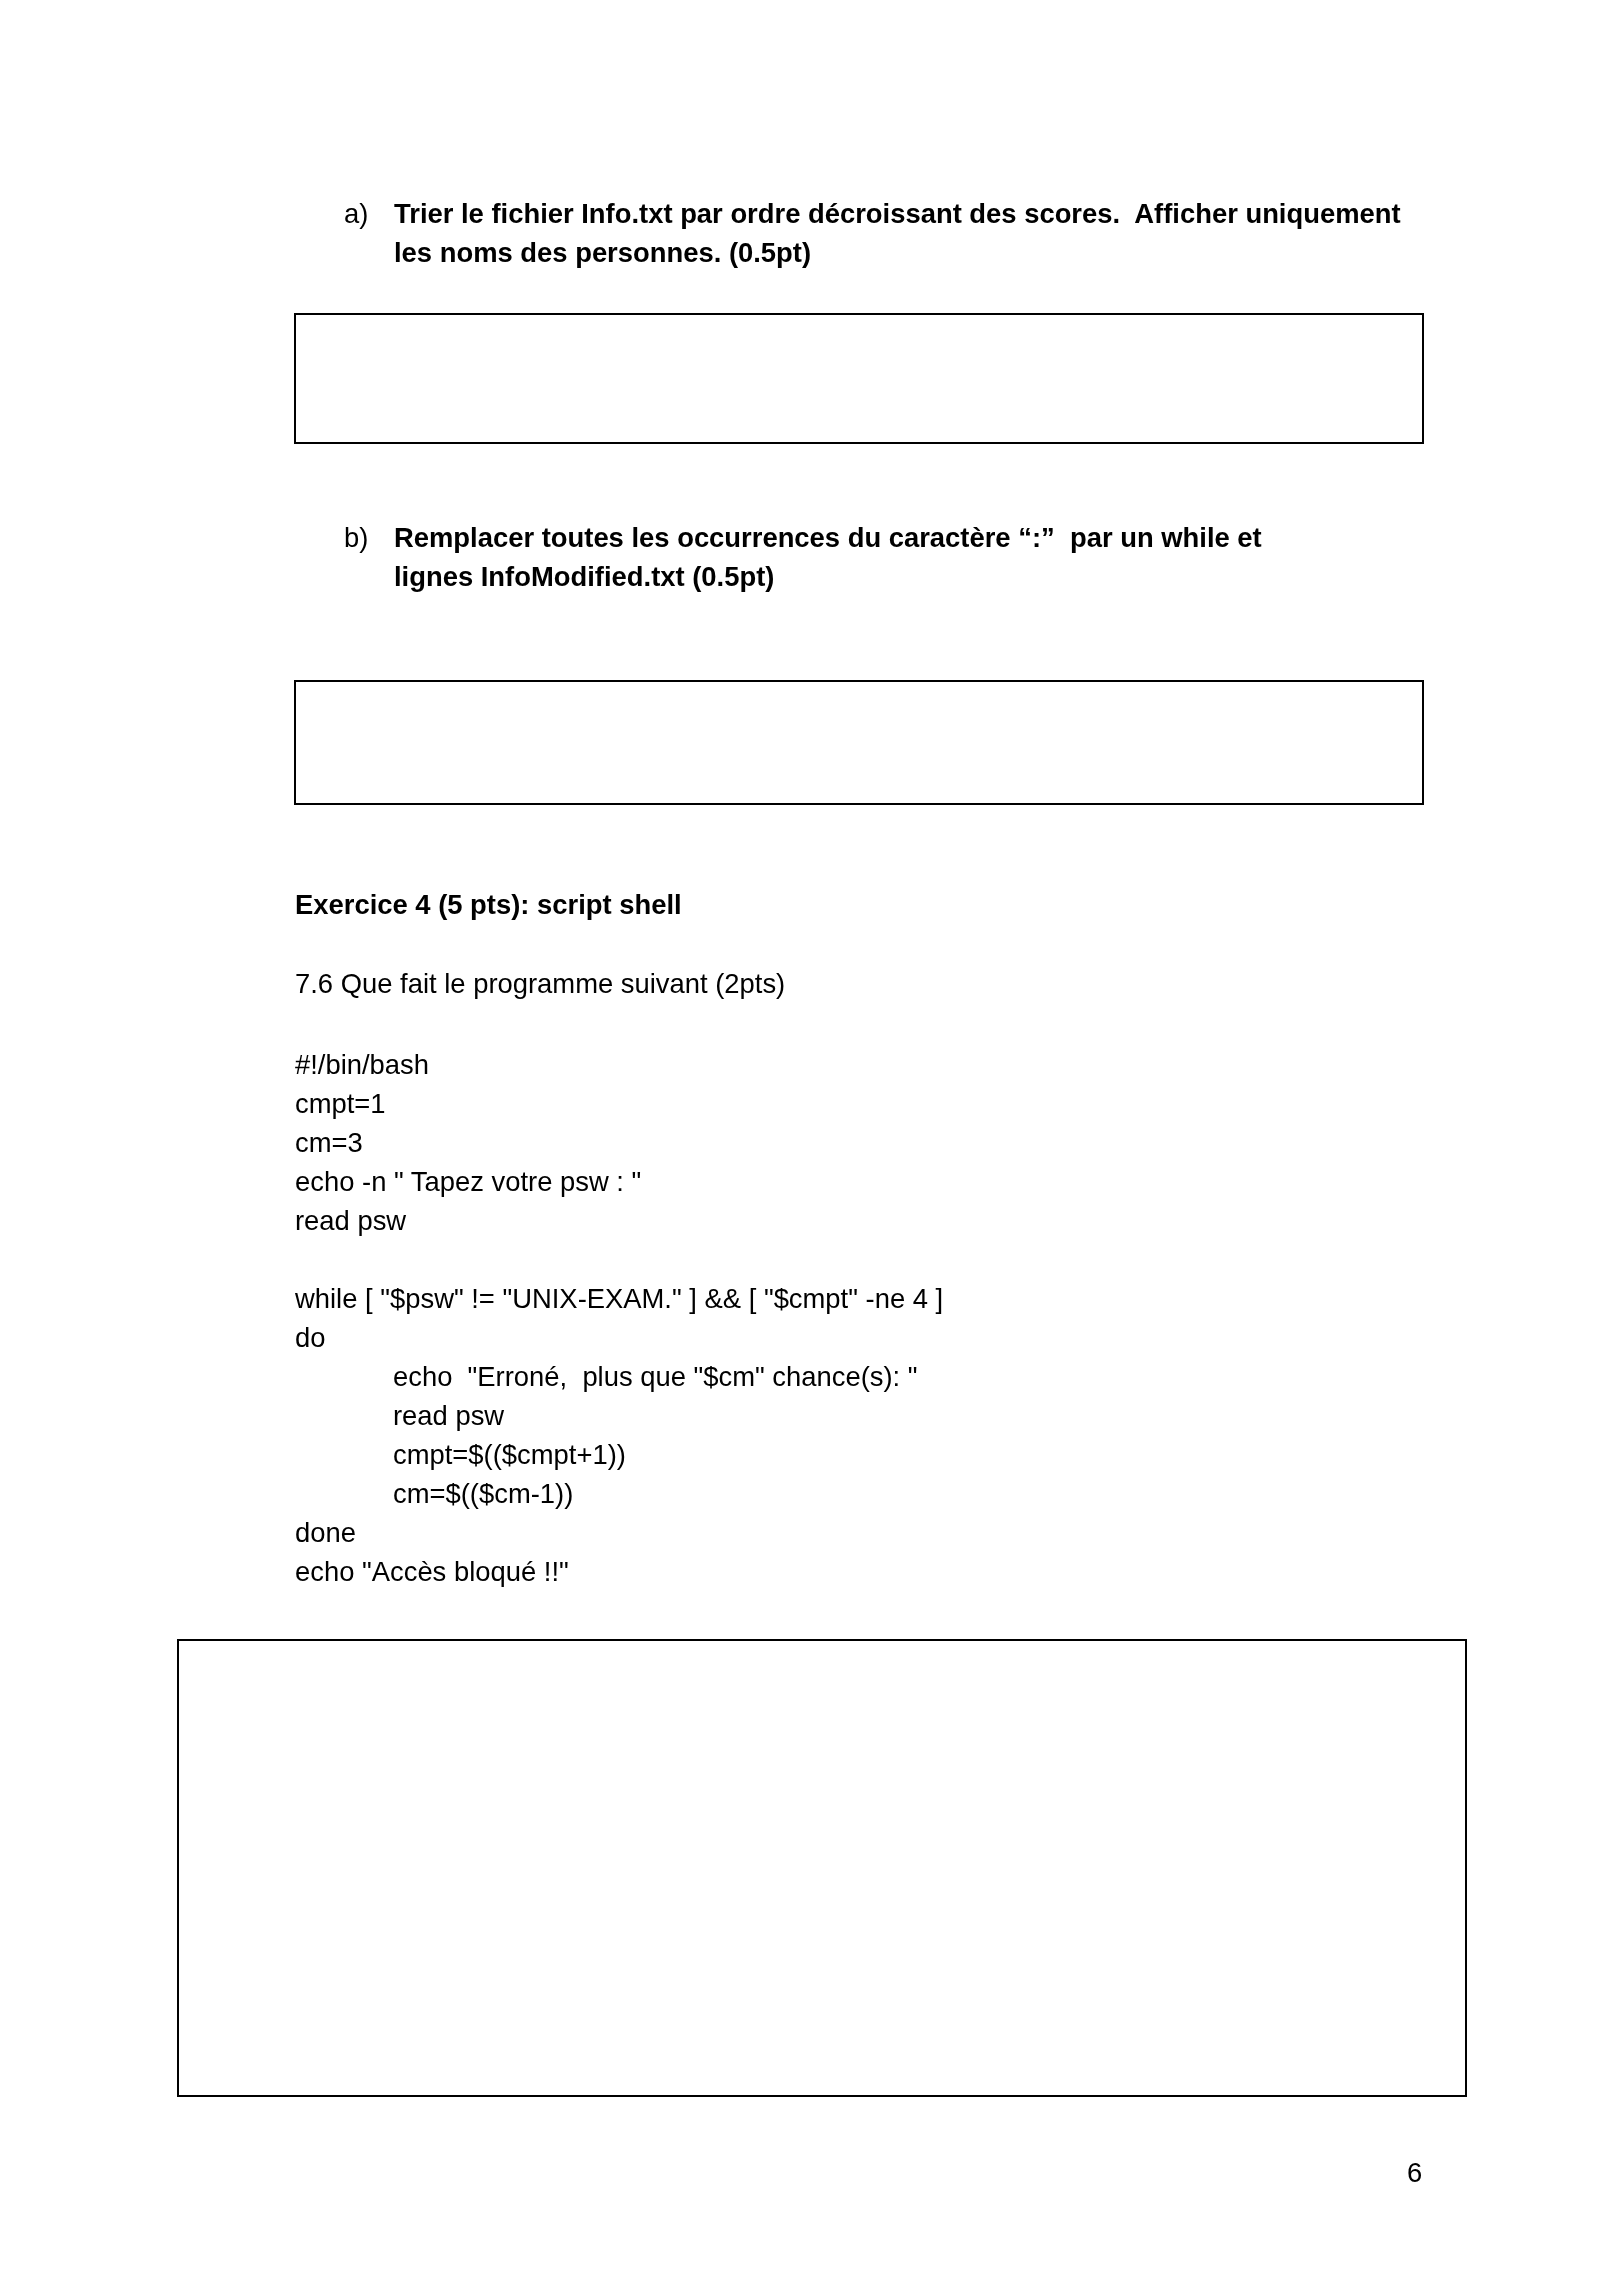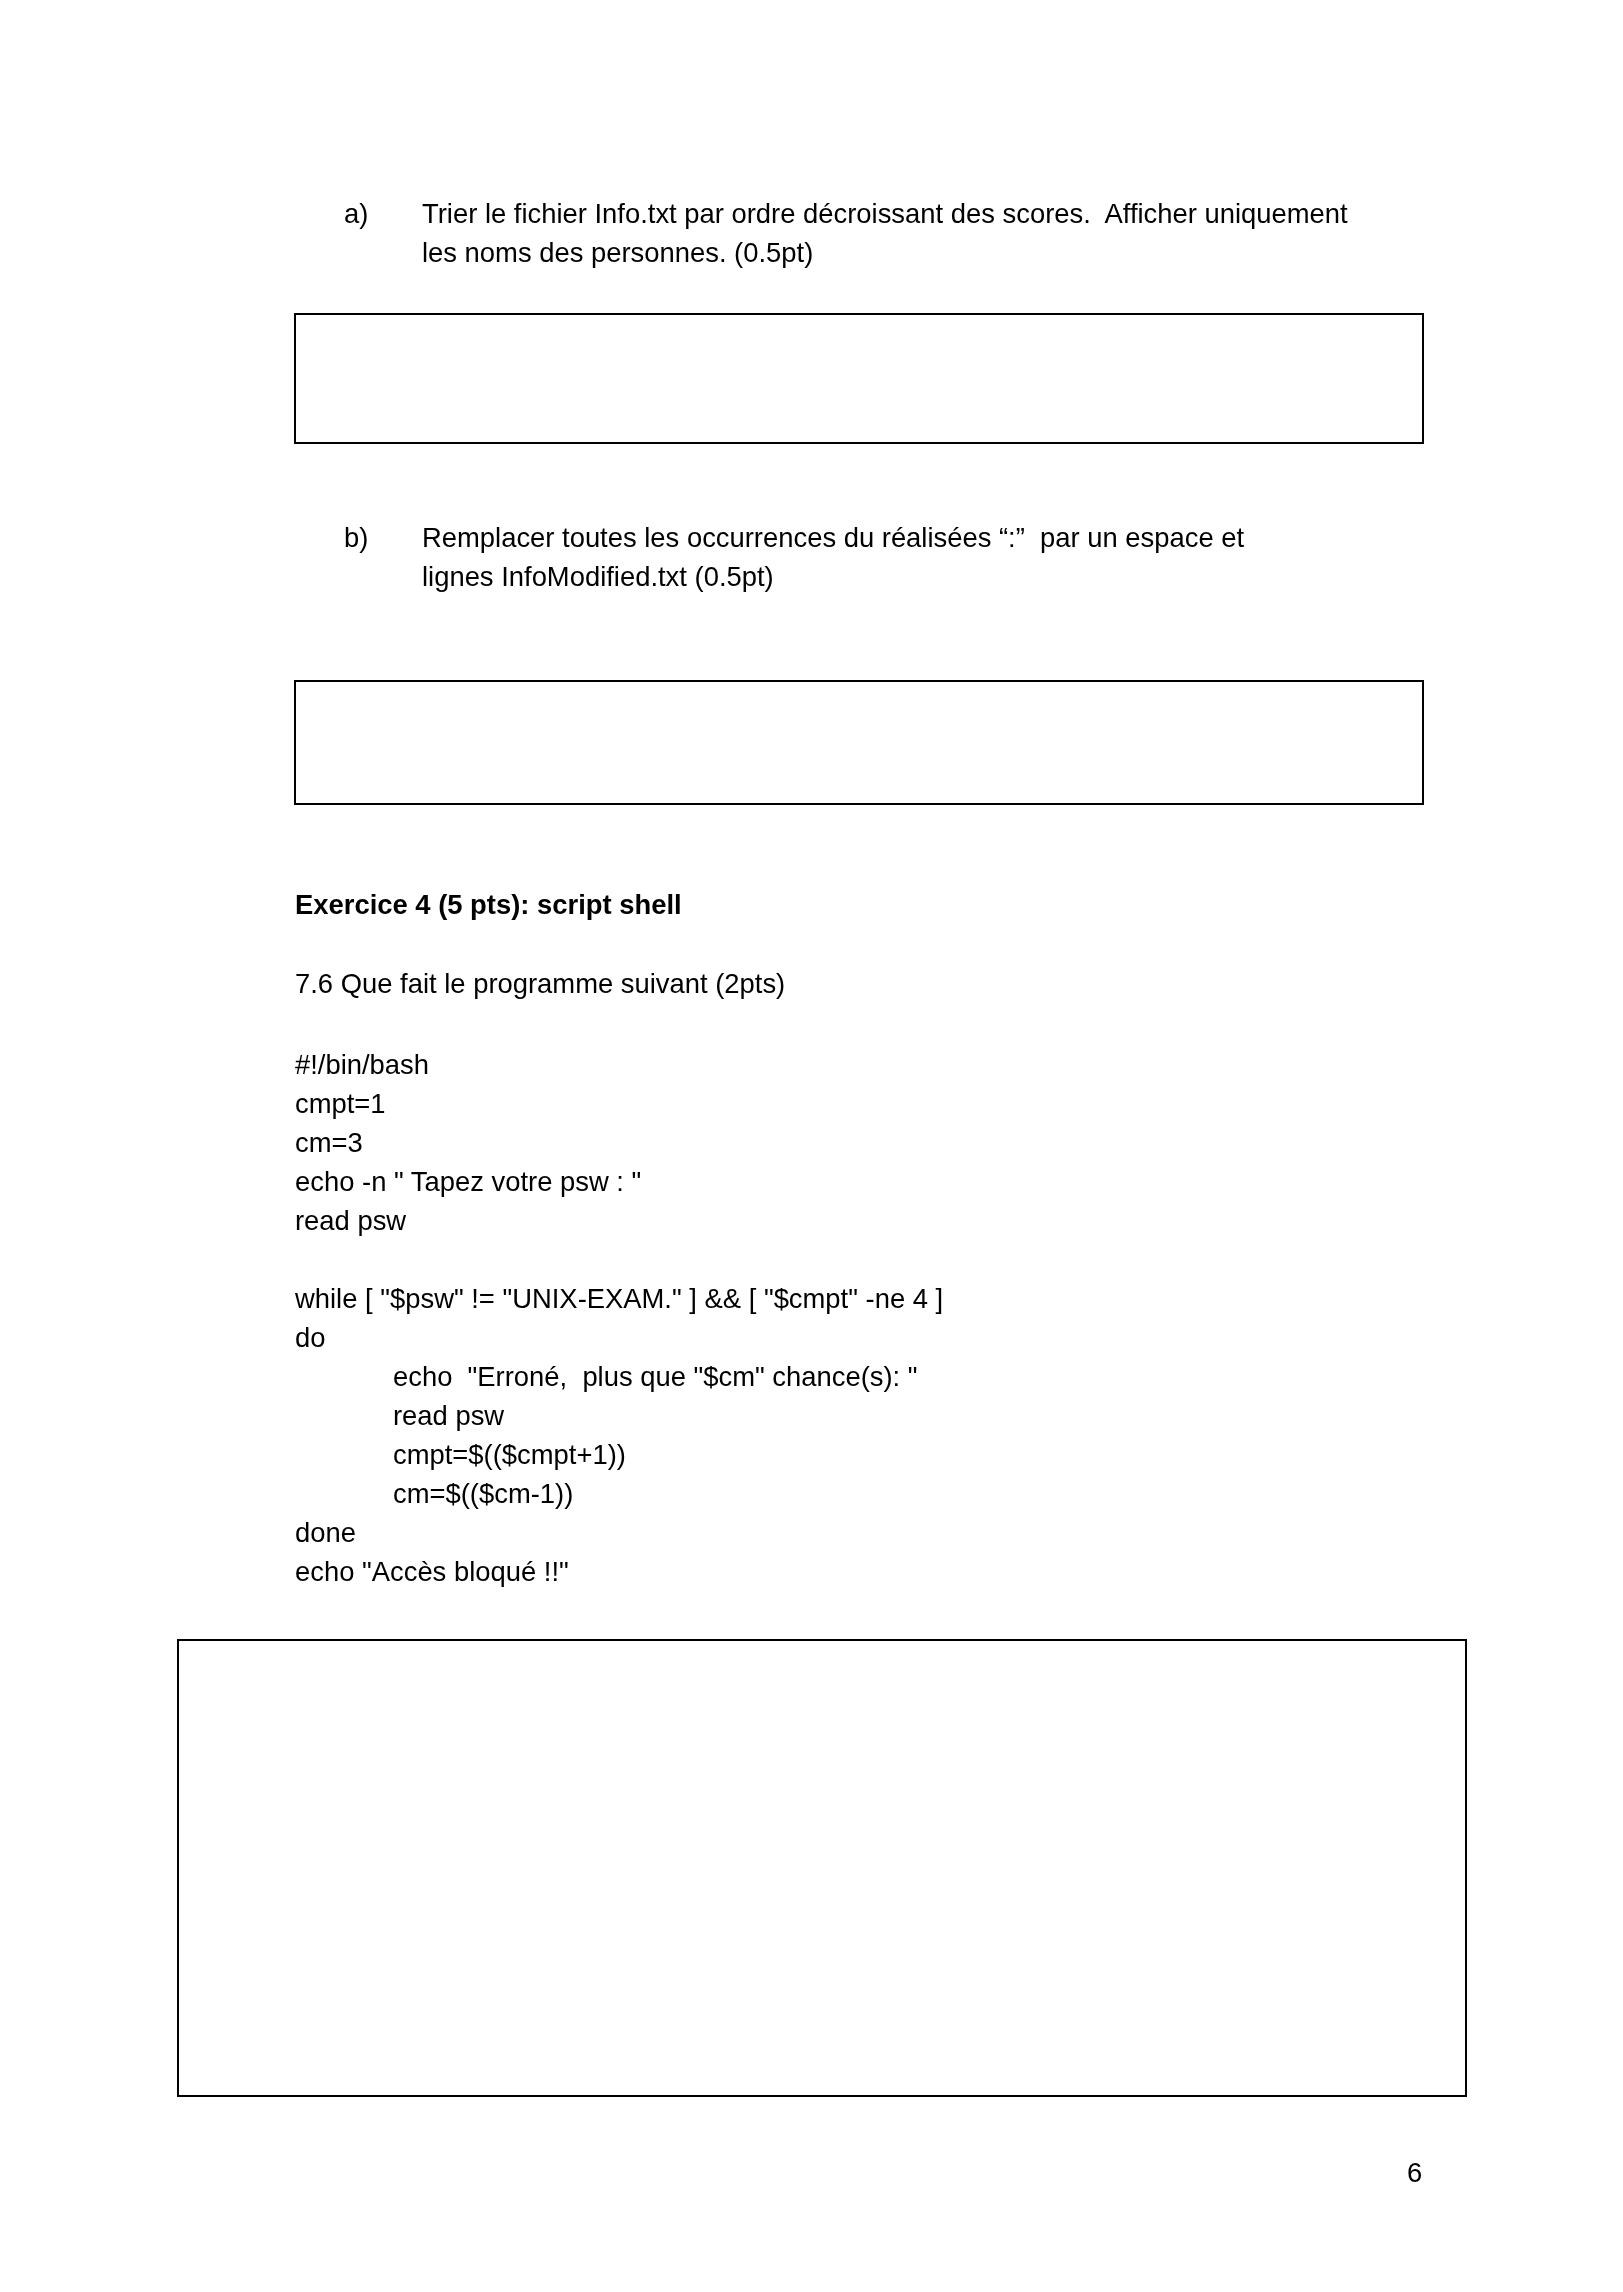--- a/index.html
+++ b/index.html
@@ -16,22 +16,23 @@
       color: #000000;
       font-size: 27.4px;
     }
     .abs { position: absolute; white-space: pre; line-height: 39px; }
     .list-item { position: absolute; left: 344px; width: 1088px; }
     .list-item .marker {
       position: absolute; left: 0; top: 0;
       line-height: 39px; white-space: pre;
     }
     .list-item .text {
-      margin-left: 78px;
+      margin-left: 50px;
       line-height: 39px;
+      font-weight: bold;
     }
     .list-item .text div { white-space: pre; }
     .answer-box {
       position: absolute;
       border: 2.9px solid #000000;
       box-sizing: border-box;
       background: #ffffff;
     }
     .heading { font-weight: bold; text-align: center; }
     .code-block {
@@ -65,21 +66,21 @@
   </div>
 </div>
 
 <div class="answer-box" style="left:294px; top:313px; width:1130px; height:131px;">
   <span></span>
 </div>
 
 <div class="list-item" style="top:518px;">
   <span class="marker">b)</span>
   <div class="text">
-    <div>Remplacer toutes les occurrences du réalisées “:”  par un espace et</div>
+    <div>Remplacer toutes les occurrences du caractère “:”  par un while et</div>
     <div>lignes InfoModified.txt (0.5pt)</div>
   </div>
 </div>
 
 <div class="answer-box" style="left:294px; top:680px; width:1130px; height:125px;">
   <span></span>
 </div>
 
 <div class="abs heading" style="left:295px; top:885px;">Exercice 4 (5 pts): script shell</div>
 

